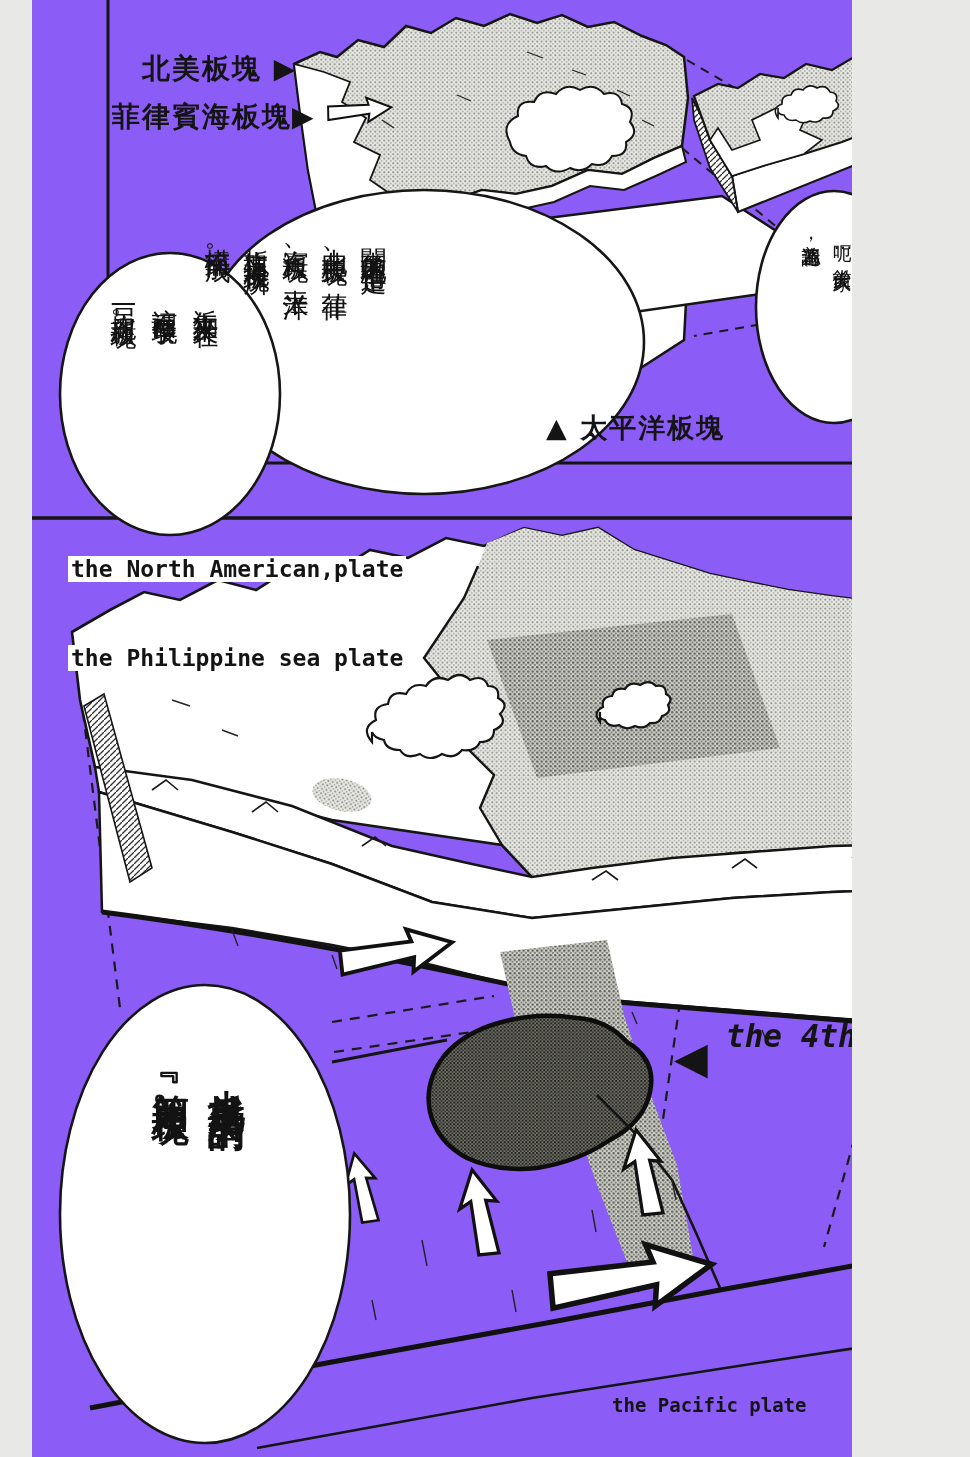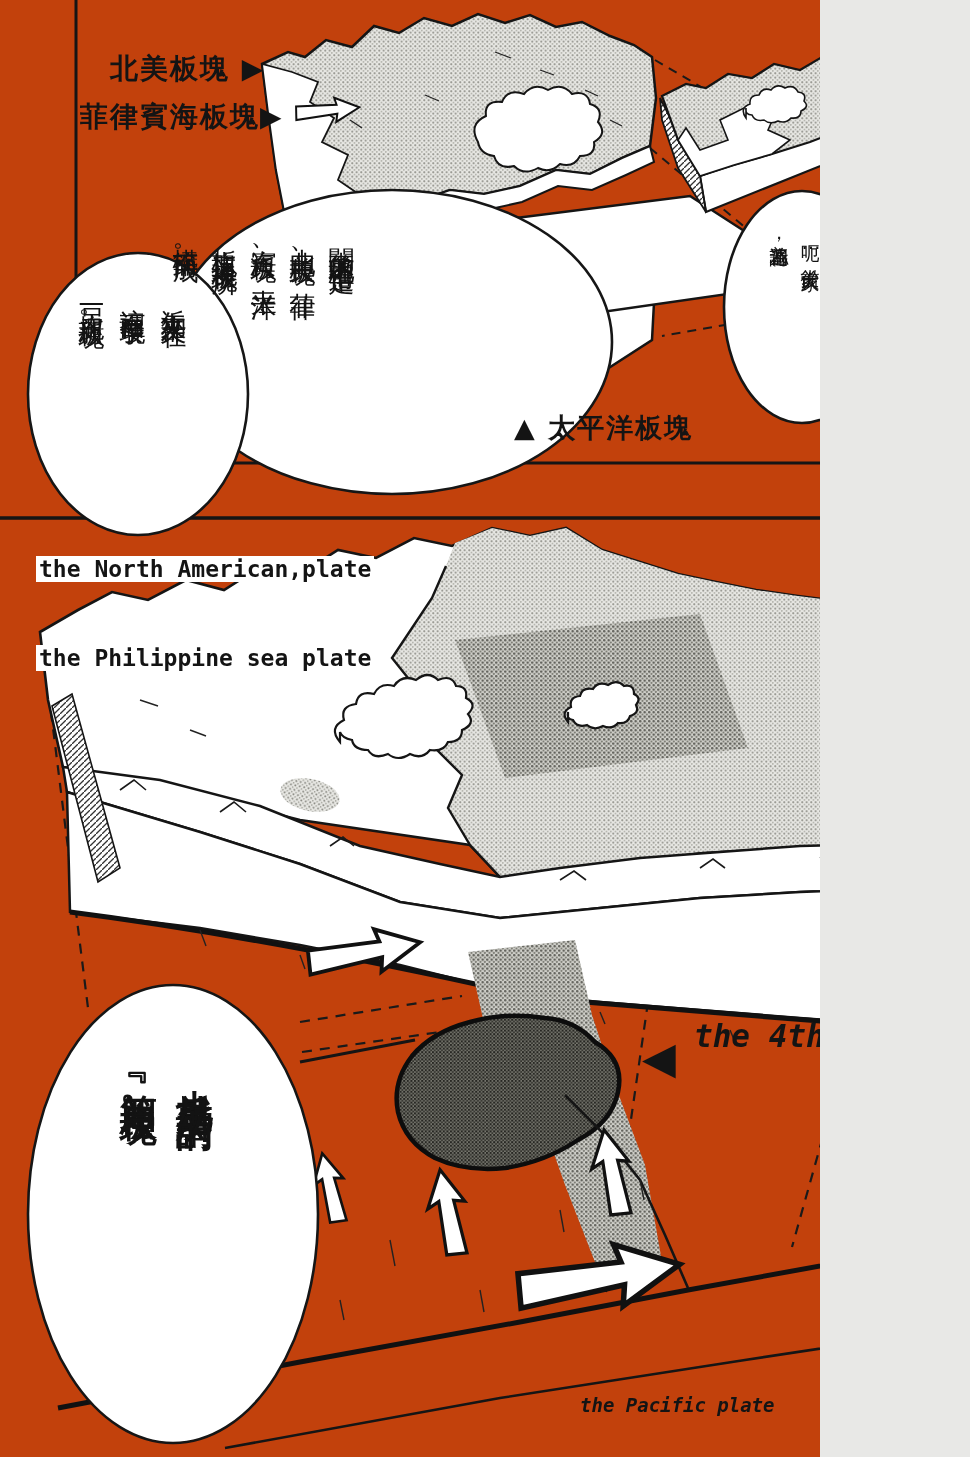--- a/index.html
+++ b/index.html
@@ -1,17 +1,17 @@
 <!DOCTYPE html>
 <html lang="zh-Hant"><head>
 <meta charset="utf-8">
 <style>
   html,body{margin:0;padding:0;background:#e8e8e6;}
-  #page{position:relative;width:820px;height:1457px;background:#c2410c;overflow:hidden;
-        font-family:"DejaVu Sans",sans-serif;color:#111;}
+  #page{position:relative;width:820px;height:1457px;background:#8b5cf6;overflow:hidden;
+        font-family:"DejaVu Sans",sans-serif;color:#111;margin-left:32px;}
   #art{position:absolute;left:0;top:0;}
   .lbl{position:absolute;white-space:nowrap;color:#141414;}
   .cjk-lbl{font-weight:bold;font-family:"DejaVu Sans",sans-serif;letter-spacing:2px;}
   .mono-lbl{font-family:"DejaVu Sans Mono",monospace;font-weight:bold;}
   .knock{background:#ffffff;padding:0 3px;}
   .vtext{position:absolute;writing-mode:vertical-rl;text-orientation:upright;
          font-family:"DejaVu Sans",sans-serif;color:#131313;}
   .vtext span{display:block;}
   .marker{position:absolute;color:#141414;line-height:1;}
 </style>
@@ -245,20 +245,20 @@
   <div class="lbl mono-lbl knock" style="left:36px;top:556px;font-size:23px;">the North American,plate</div>
 
   <div class="lbl mono-lbl knock" style="left:36px;top:645px;font-size:23px;">the Philippine sea plate</div>
 
   <div class="marker" style="left:642px;top:1036px;font-size:44px;">◀</div>
 
   <div class="lbl mono-lbl" style="left:694px;top:1014px;font-size:31px;line-height:44px;font-style:italic;">
     <span style="display:block;">the 4th</span>
   </div>
 
-  <div class="lbl mono-lbl" style="left:580px;top:1394px;font-size:19px;font-style:italic;">the Pacific plate</div>
+  <div class="lbl mono-lbl" style="left:580px;top:1394px;font-size:19px;">the Pacific plate</div>
 
   <div class="vtext" style="left:110px;top:1060px;width:112px;height:305px;font-size:37px;font-weight:bold;line-height:56px;letter-spacing:5px;">
     <span>也就是所謂的</span>
     <span>『第四板塊』。</span>
   </div>
 
 </div>
 
 </body></html>

